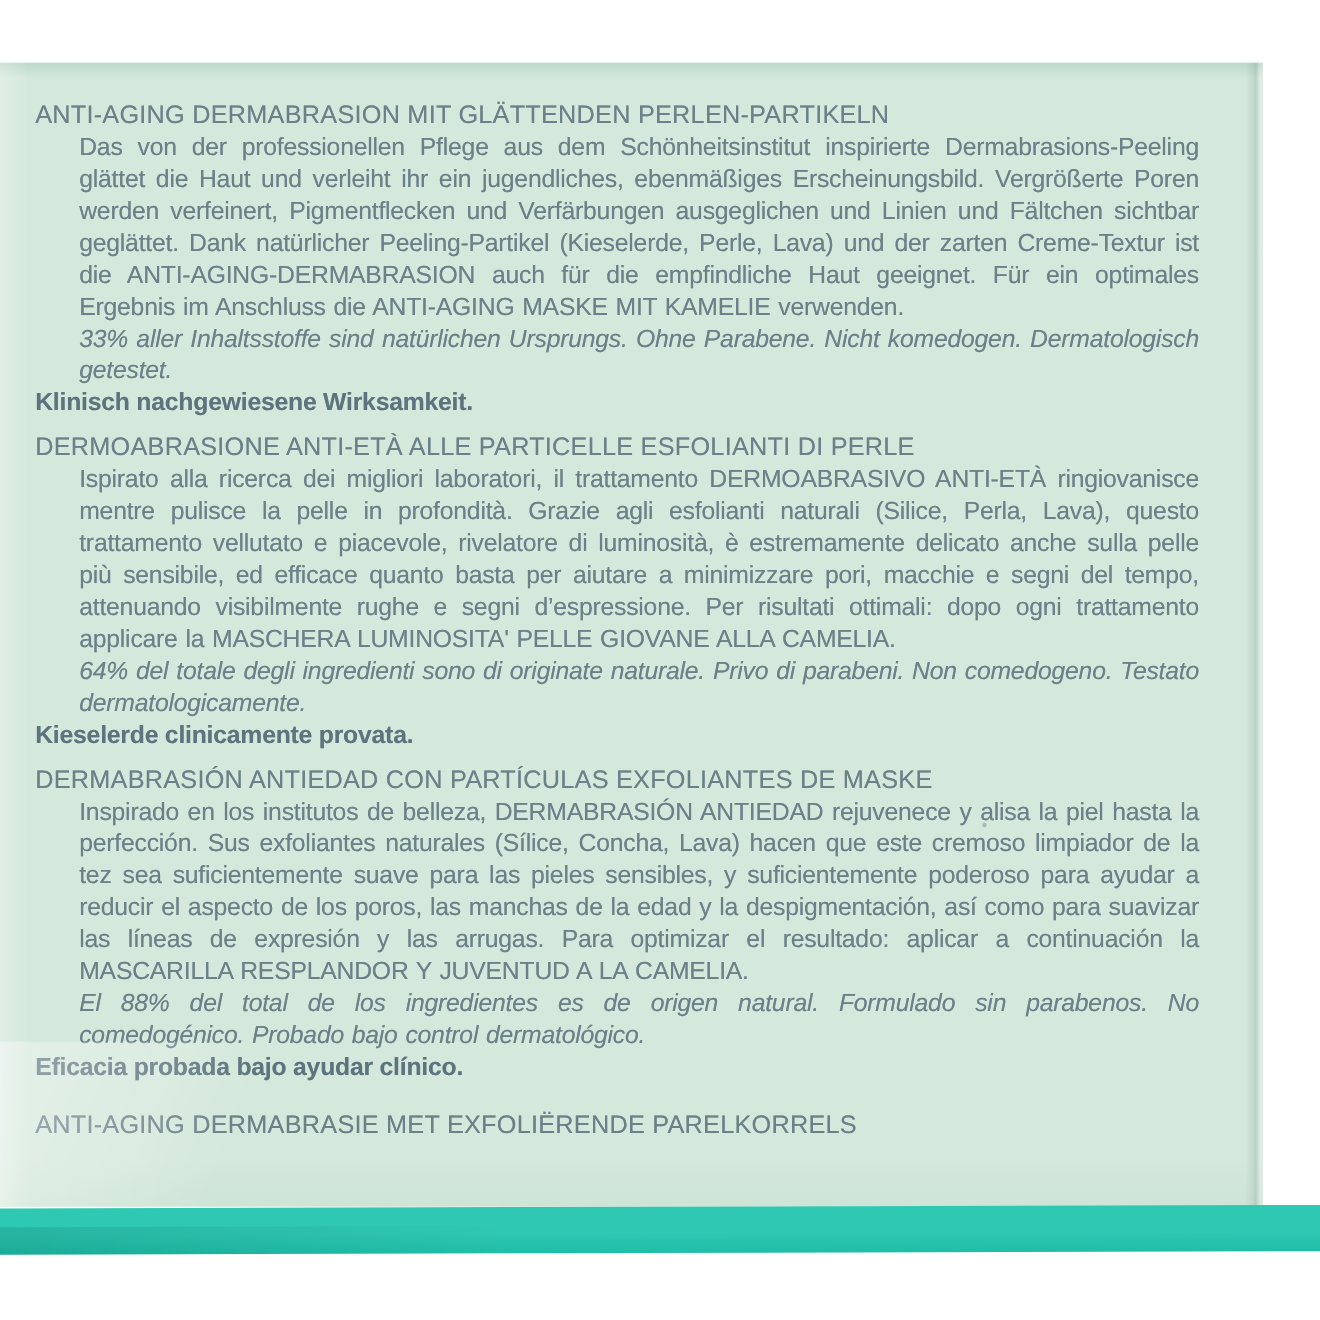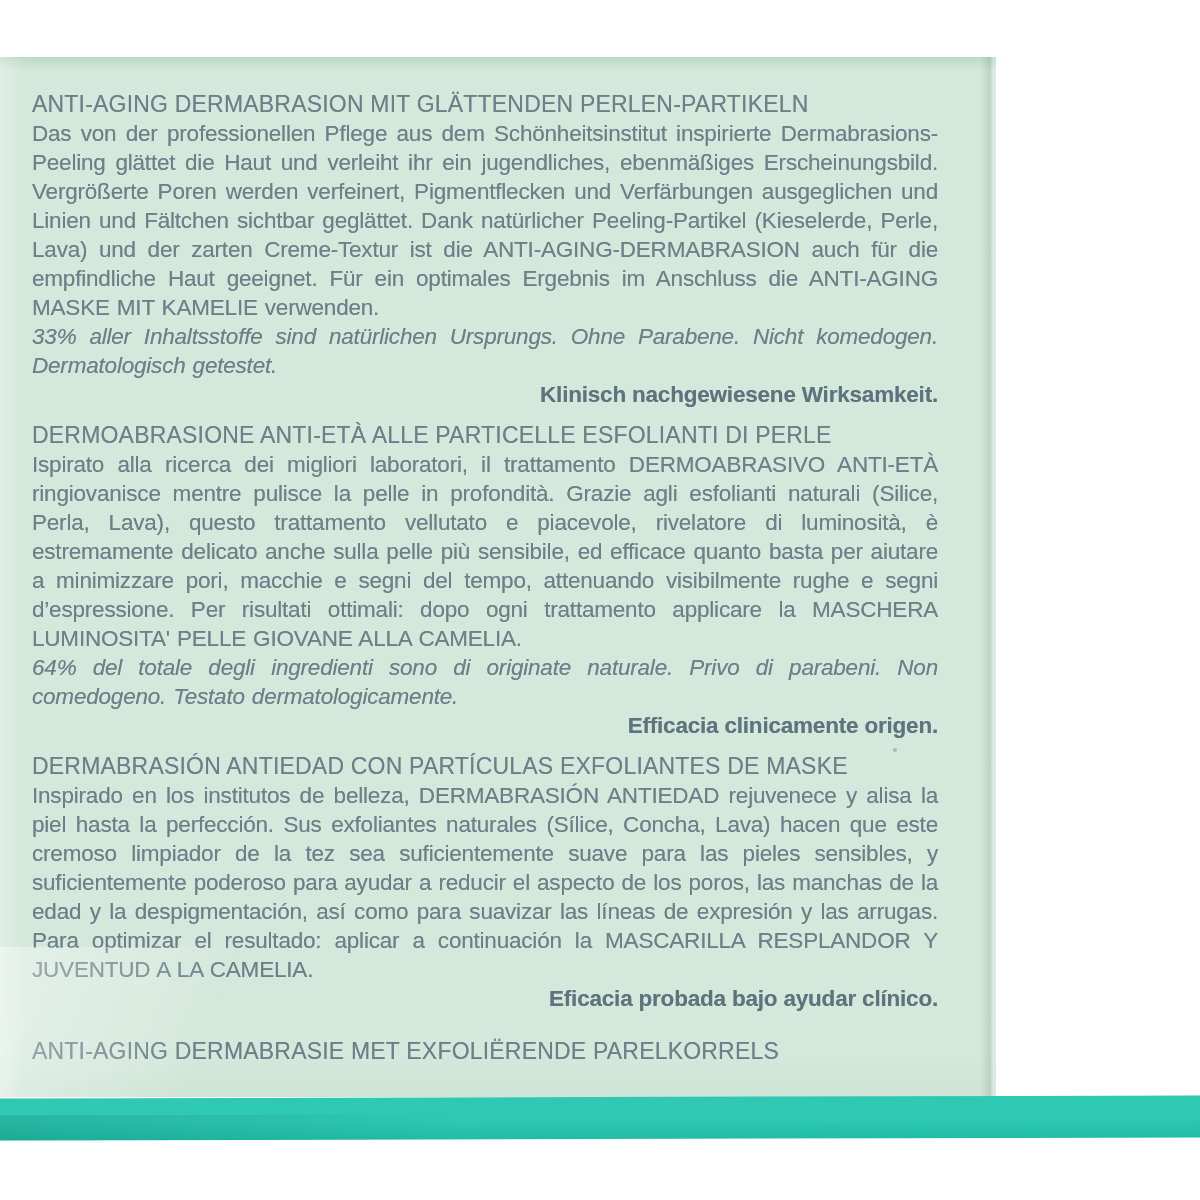--- a/index.html
+++ b/index.html
@@ -5,21 +5,21 @@
   html, body { margin: 0; padding: 0; }
   body {
     width: 1200px; height: 1200px;
     background: var(--page_bg, #ffffff);
     font-family: "Liberation Sans", sans-serif;
     overflow: hidden;
   }
   .page { position: relative; width: 1200px; height: 1200px; background: var(--page_bg, #ffffff); }
 
   .panel {
-    position: absolute; left: 0; top: 57px; width: 996px; height: 1040px;
+    position: absolute; left: 0; top: 57px; width: 1148px; height: 1040px;
     background: linear-gradient(180deg,
       var(--panel_edge_shade, #bcd9c8) 0px,
       var(--panel_bg, #d4e8db) 14px,
       var(--panel_bg, #d4e8db) 96%,
       #cde4d6 100%);
     box-sizing: border-box;
     padding: 33px 58px 0 32px;
   }
   
   .panel::after {
@@ -60,27 +60,27 @@
     color: var(--text, #6b8089);
     letter-spacing: 0.2px;
     white-space: nowrap;
   }
   .body-text, .claims {
     font-size: 22.5px; line-height: 29px;
     color: var(--text, #6b8089);
     text-align: justify;
     letter-spacing: -0.2px;
     word-spacing: 1px;
+    margin-left: 40px;
   }
   .claims { font-style: italic; }
   .efficacy {
     font-size: 22.5px; line-height: 29px; font-weight: 700;
     color: var(--text_strong, #5d747e);
     letter-spacing: -0.2px;
-    text-align: right;
   }
   .heading, .body-text, .claims, .efficacy { text-shadow: 0 0 0.5px rgba(95,117,126,0.55); }
 
   .print-speck {
     position: absolute; left: 893px; top: 748px; width: 4px; height: 4px;
     border-radius: 50%; background: rgba(110,130,135,0.45);
   }
 </style>
 </head>
 <body>
@@ -93,26 +93,27 @@
       <div class="heading">ANTI-AGING DERMABRASION MIT GLÄTTENDEN PERLEN-PARTIKELN</div>
       <div class="body-text">Das von der professionellen Pflege aus dem Schönheitsinstitut inspirierte Dermabrasions-Peeling glättet die Haut und verleiht ihr ein jugendliches, ebenmäßiges Erscheinungsbild. Vergrößerte Poren werden verfeinert, Pigmentflecken und Verfärbungen ausgeglichen und Linien und Fältchen sichtbar geglättet. Dank natürlicher Peeling-Partikel (Kieselerde, Perle, Lava) und der zarten Creme-Textur ist die ANTI-AGING-DERMABRASION auch für die empfindliche Haut geeignet. Für ein optimales Ergebnis im Anschluss die ANTI-AGING MASKE MIT KAMELIE verwenden.</div>
       <div class="claims">33% aller Inhaltsstoffe sind natürlichen Ursprungs. Ohne Parabene. Nicht komedogen. Dermatologisch getestet.</div>
       <div class="efficacy">Klinisch nachgewiesene Wirksamkeit.</div>
     </section>
 
     <section class="lang-block it">
       <div class="heading">DERMOABRASIONE ANTI-ETÀ ALLE PARTICELLE ESFOLIANTI DI PERLE</div>
       <div class="body-text">Ispirato alla ricerca dei migliori laboratori, il trattamento DERMOABRASIVO ANTI-ETÀ ringiovanisce mentre pulisce la pelle in profondità. Grazie agli esfolianti naturali (Silice, Perla, Lava), questo trattamento vellutato e piacevole, rivelatore di luminosità, è estremamente delicato anche sulla pelle più sensibile, ed efficace quanto basta per aiutare a minimizzare pori, macchie e segni del tempo, attenuando visibilmente rughe e segni d’espressione. Per risultati ottimali: dopo ogni trattamento applicare la MASCHERA LUMINOSITA' PELLE GIOVANE ALLA CAMELIA.</div>
       <div class="claims">64% del totale degli ingredienti sono di originate naturale. Privo di parabeni. Non comedogeno. Testato dermatologicamente.</div>
-      <div class="efficacy">Efficacia clinicamente origen.</div>
+      <div class="efficacy">Kieselerde clinicamente provata.</div>
     </section>
 
     <section class="lang-block es">
       <div class="heading">DERMABRASIÓN ANTIEDAD CON PARTÍCULAS EXFOLIANTES DE MASKE</div>
       <div class="body-text">Inspirado en los institutos de belleza, DERMABRASIÓN ANTIEDAD rejuvenece y alisa la piel hasta la perfección. Sus exfoliantes naturales (Sílice, Concha, Lava) hacen que este cremoso limpiador de la tez sea suficientemente suave para las pieles sensibles, y suficientemente poderoso para ayudar a reducir el aspecto de los poros, las manchas de la edad y la despigmentación, así como para suavizar las líneas de expresión y las arrugas. Para optimizar el resultado: aplicar a continuación la MASCARILLA RESPLANDOR Y JUVENTUD A LA CAMELIA.</div>
+      <div class="claims">El 88% del total de los ingredientes es de origen natural. Formulado sin parabenos. No comedogénico. Probado bajo control dermatológico.</div>
       <div class="efficacy">Eficacia probada bajo ayudar clínico.</div>
     </section>
 
     <section class="lang-block nl">
       <div class="heading">ANTI-AGING DERMABRASIE MET EXFOLIËRENDE PARELKORRELS</div>
     </section>
 
     <div class="fold-highlight"></div>
   </div>
 

